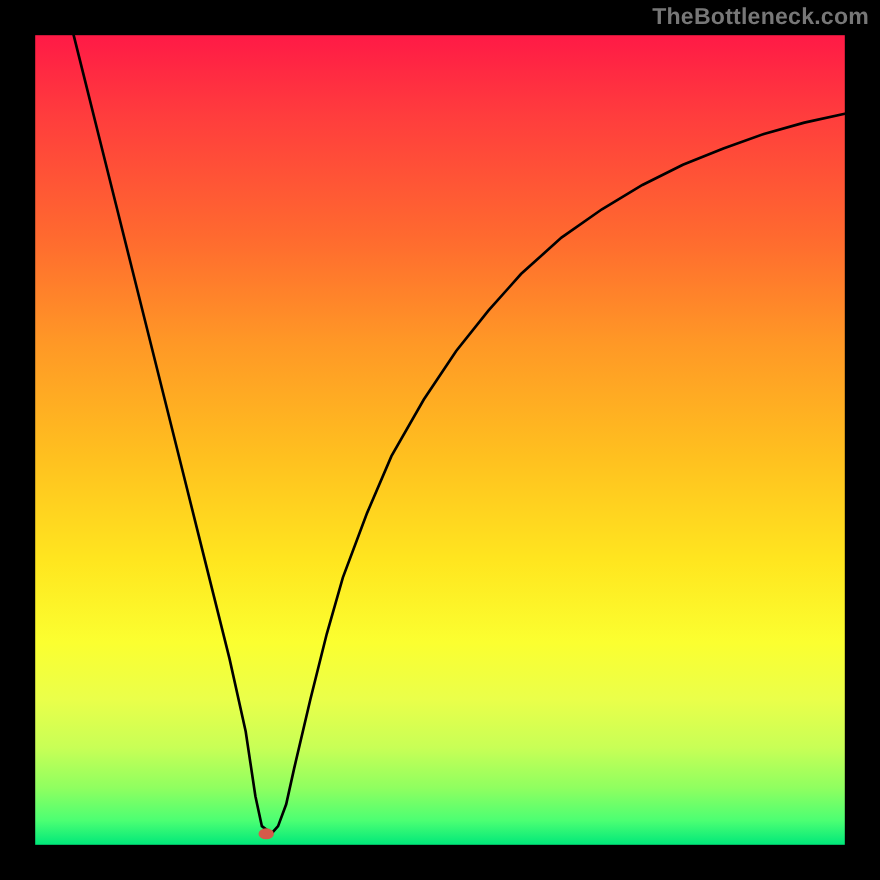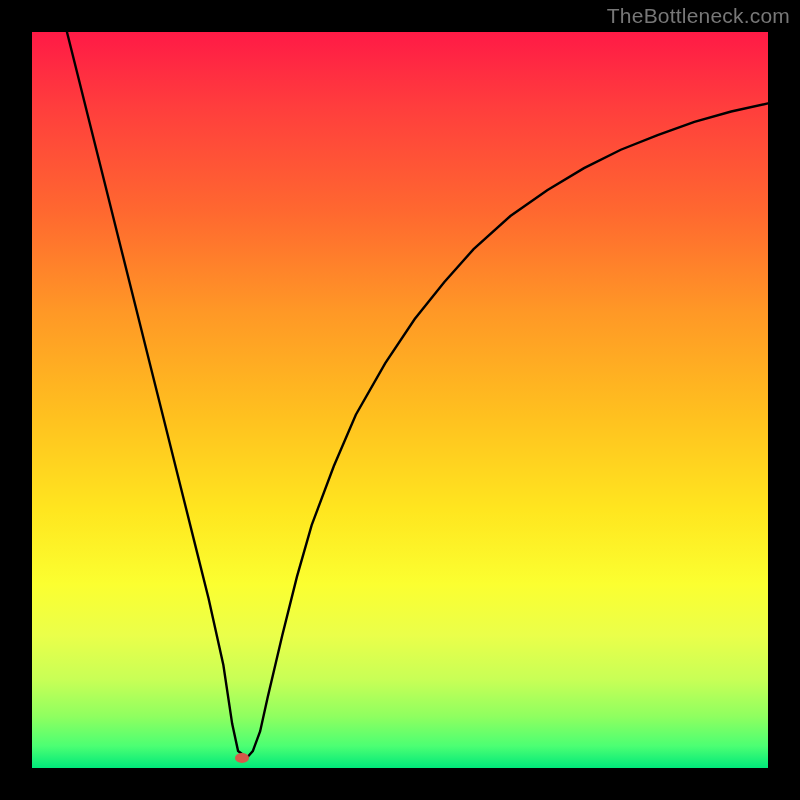--- a/index.html
+++ b/index.html
@@ -56,20 +56,21 @@
   }
   .watermark {
     position: absolute;
     top: 4px;
     right: 10px;
     font-family: Arial, Helvetica, sans-serif;
     font-size: 21px;
     color: #777;
     letter-spacing: 0.2px;
     user-select: none;
+    font-weight: bold;
   }
 </style>
 </head>
 <body>
 
 <div class="frame">
 
   <div class="plot">
     <svg viewBox="0 0 736 736" preserveAspectRatio="none">
       <path fill="none" stroke="#000" stroke-width="2.4" stroke-linecap="round" d="M29.44 -22.08 L44.16 36.80 L58.88 95.68 L73.60 154.56 L88.32 213.44 L103.04 272.32 L117.76 331.20 L132.48 390.08 L147.20 448.96 L161.92 507.84 L176.64 566.72 L191.36 632.96 L200.19 691.84 L206.08 719.07 L214.91 725.70 L220.80 719.07 L228.16 699.20 L235.52 666.08 L250.24 603.52 L264.96 544.64 L279.68 493.12 L301.76 434.24 L323.84 382.72 L353.28 331.20 L382.72 287.04 L412.16 250.24 L441.60 217.12 L478.40 184.00 L515.20 158.24 L552.00 136.16 L588.80 117.76 L625.60 103.04 L662.40 89.79 L699.20 79.49 L736.00 71.39"></path>

